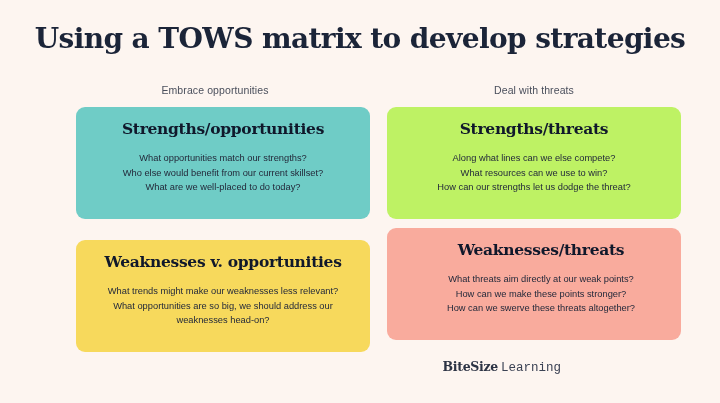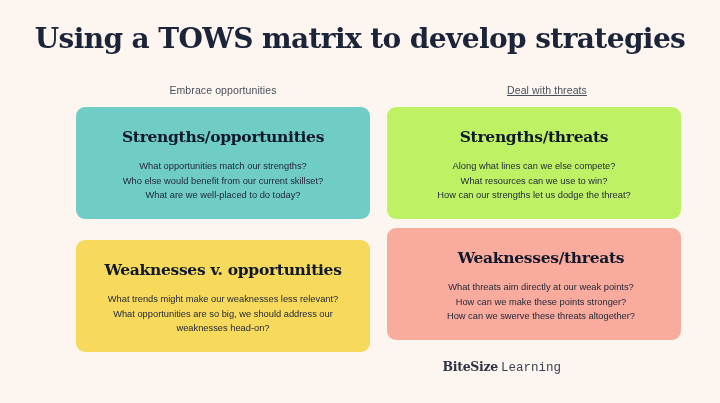--- a/index.html
+++ b/index.html
@@ -37,22 +37,22 @@
 
   
   .col-head {
     position: absolute;
     top: 84px;
     font-size: 10.5px;
     color: #4a4f5c;
     text-align: center;
     letter-spacing: 0.1px;
   }
-  .col-head.left  { left: 76px;  width: 294px; }
-  .col-head.right { left: 400px; width: 294px; text-decoration: underline; }
+  .col-head.left  { left: 68px;  width: 294px; }
+  .col-head.right { left: 387px; width: 294px; }
 
   
   .row-label {
     position: absolute;
     left: 0;
     width: 112px;
     text-align: center;
     font-size: 9.5px;
     color: #4a4f5c;
     letter-spacing: 0.2px;
@@ -79,21 +79,21 @@
   .card.c-bl { left: 76px;  top: 240px; width: 294px; height: 112px; }
   .card.c-br { left: 387px; top: 228px; width: 294px; height: 112px; padding-left: 28px; }
 
   .card-title {
     font-family: "DejaVu Serif", "Liberation Serif", serif;
     font-weight: bold;
     font-size: 15.5px;
     letter-spacing: -0.3px;
     color: #10182b;
     text-align: center;
-    margin-top: 20px;
+    margin-top: 12px;
     white-space: nowrap;
   }
   .card-body {
     margin-top: 13px;
     font-size: 9.3px;
     line-height: 14.5px;
     color: #23293a;
     text-align: center;
   }
   .card-body .line { display: block; }

